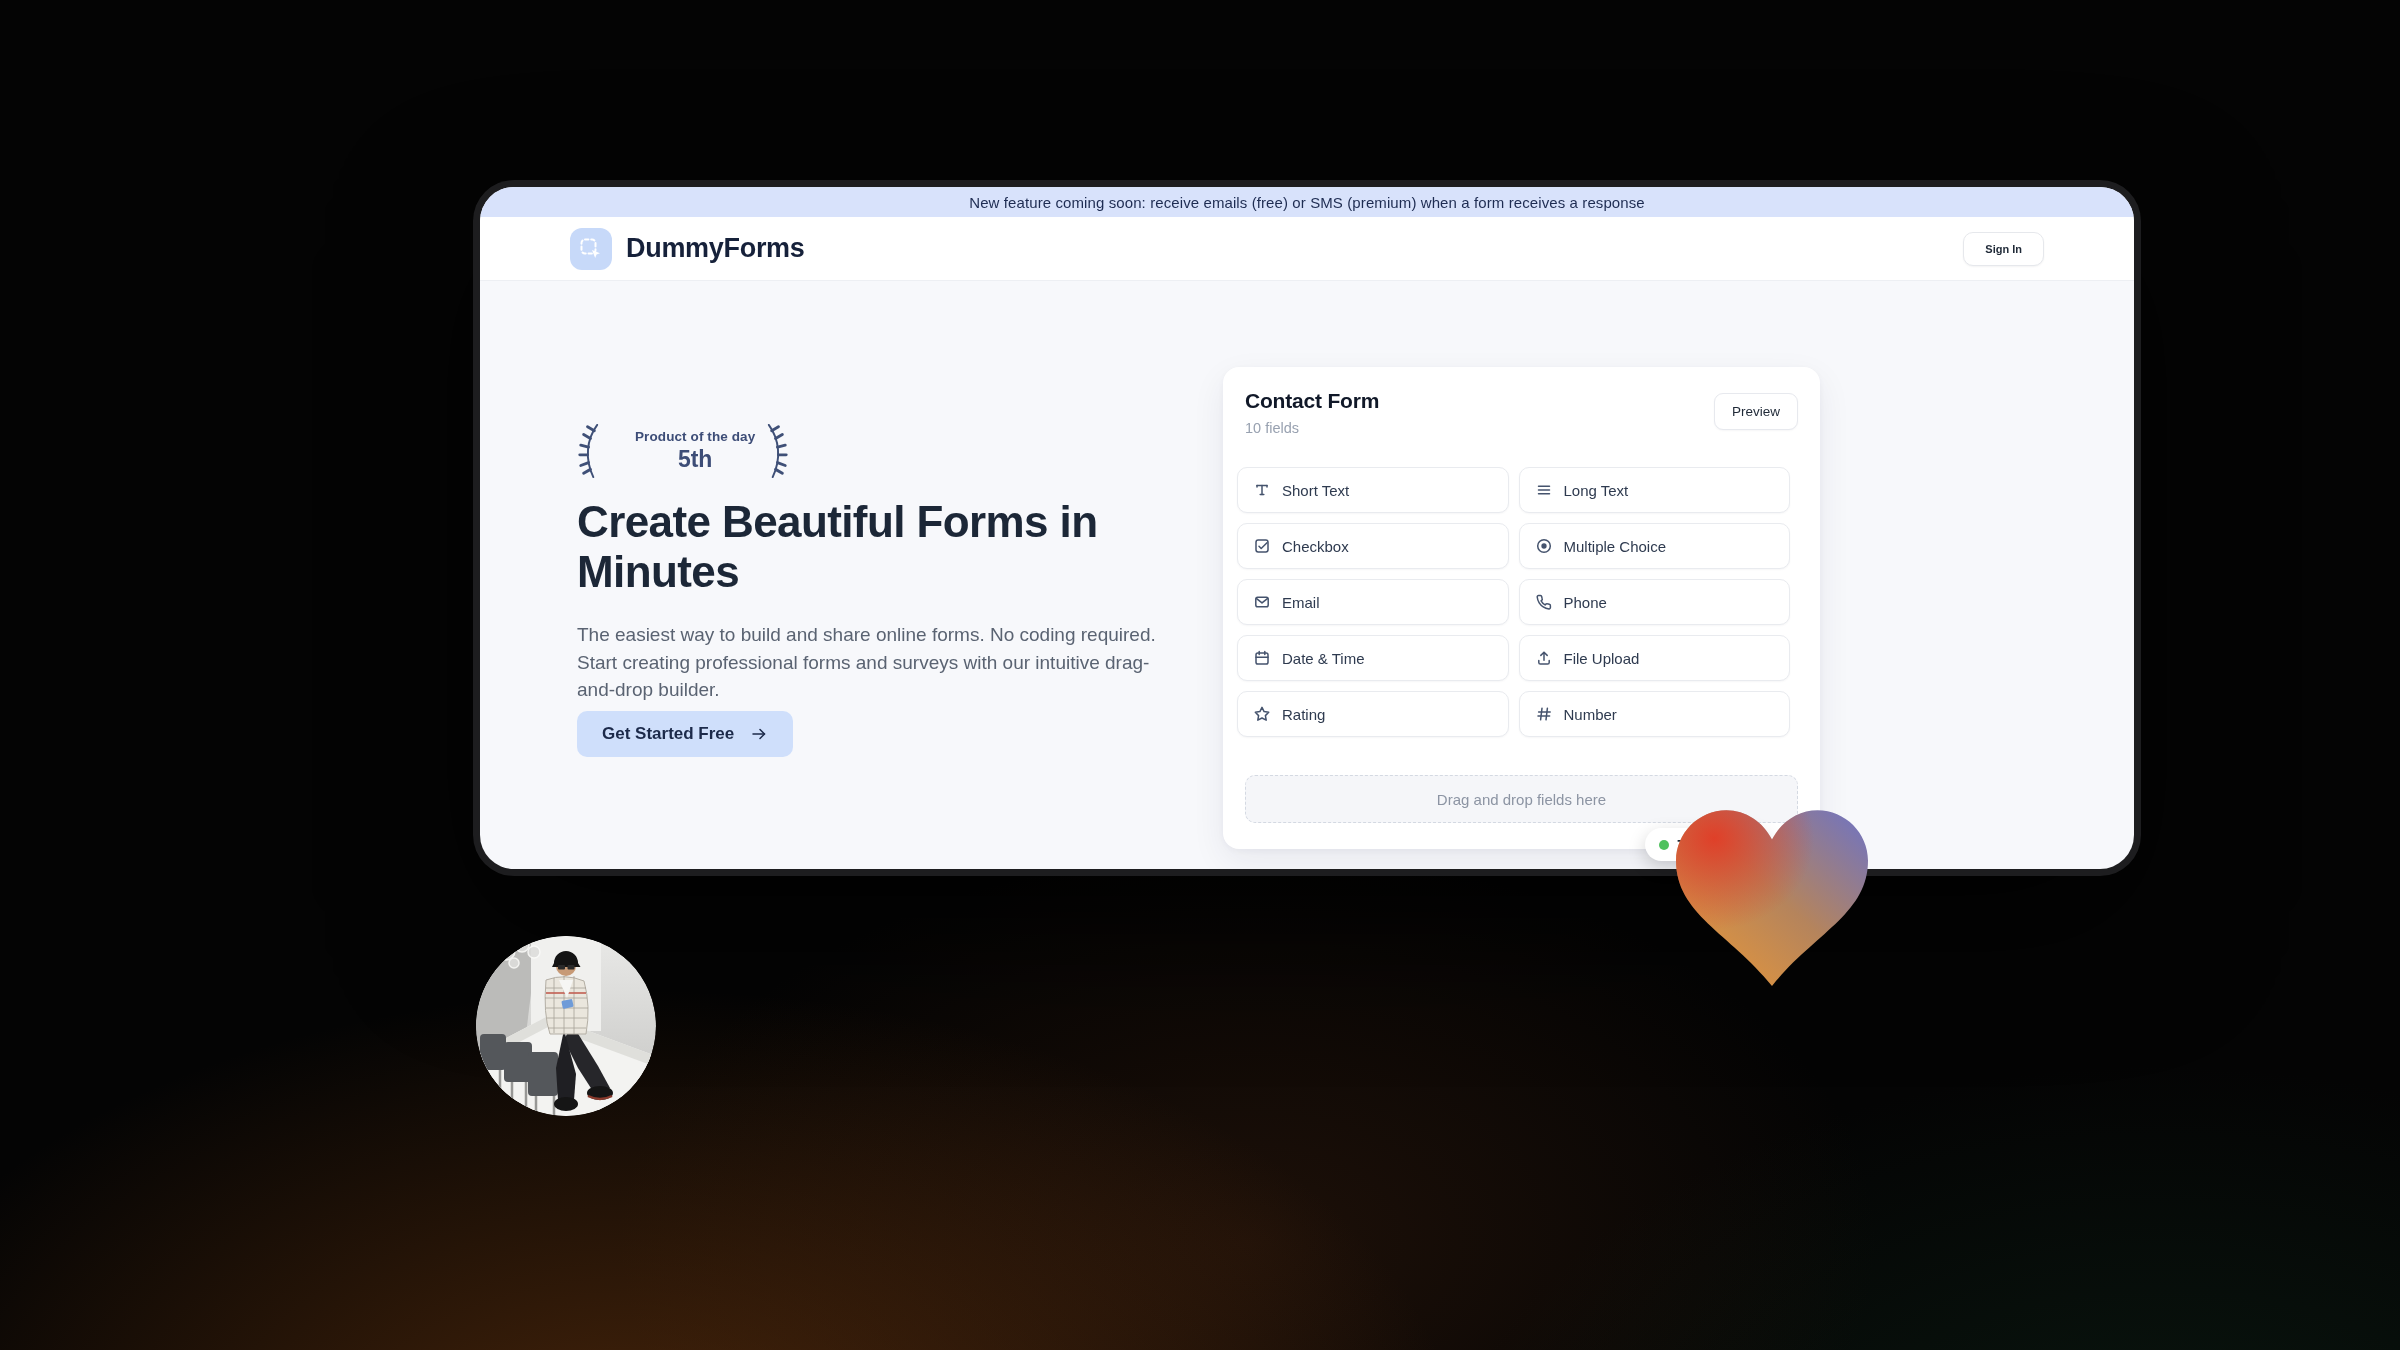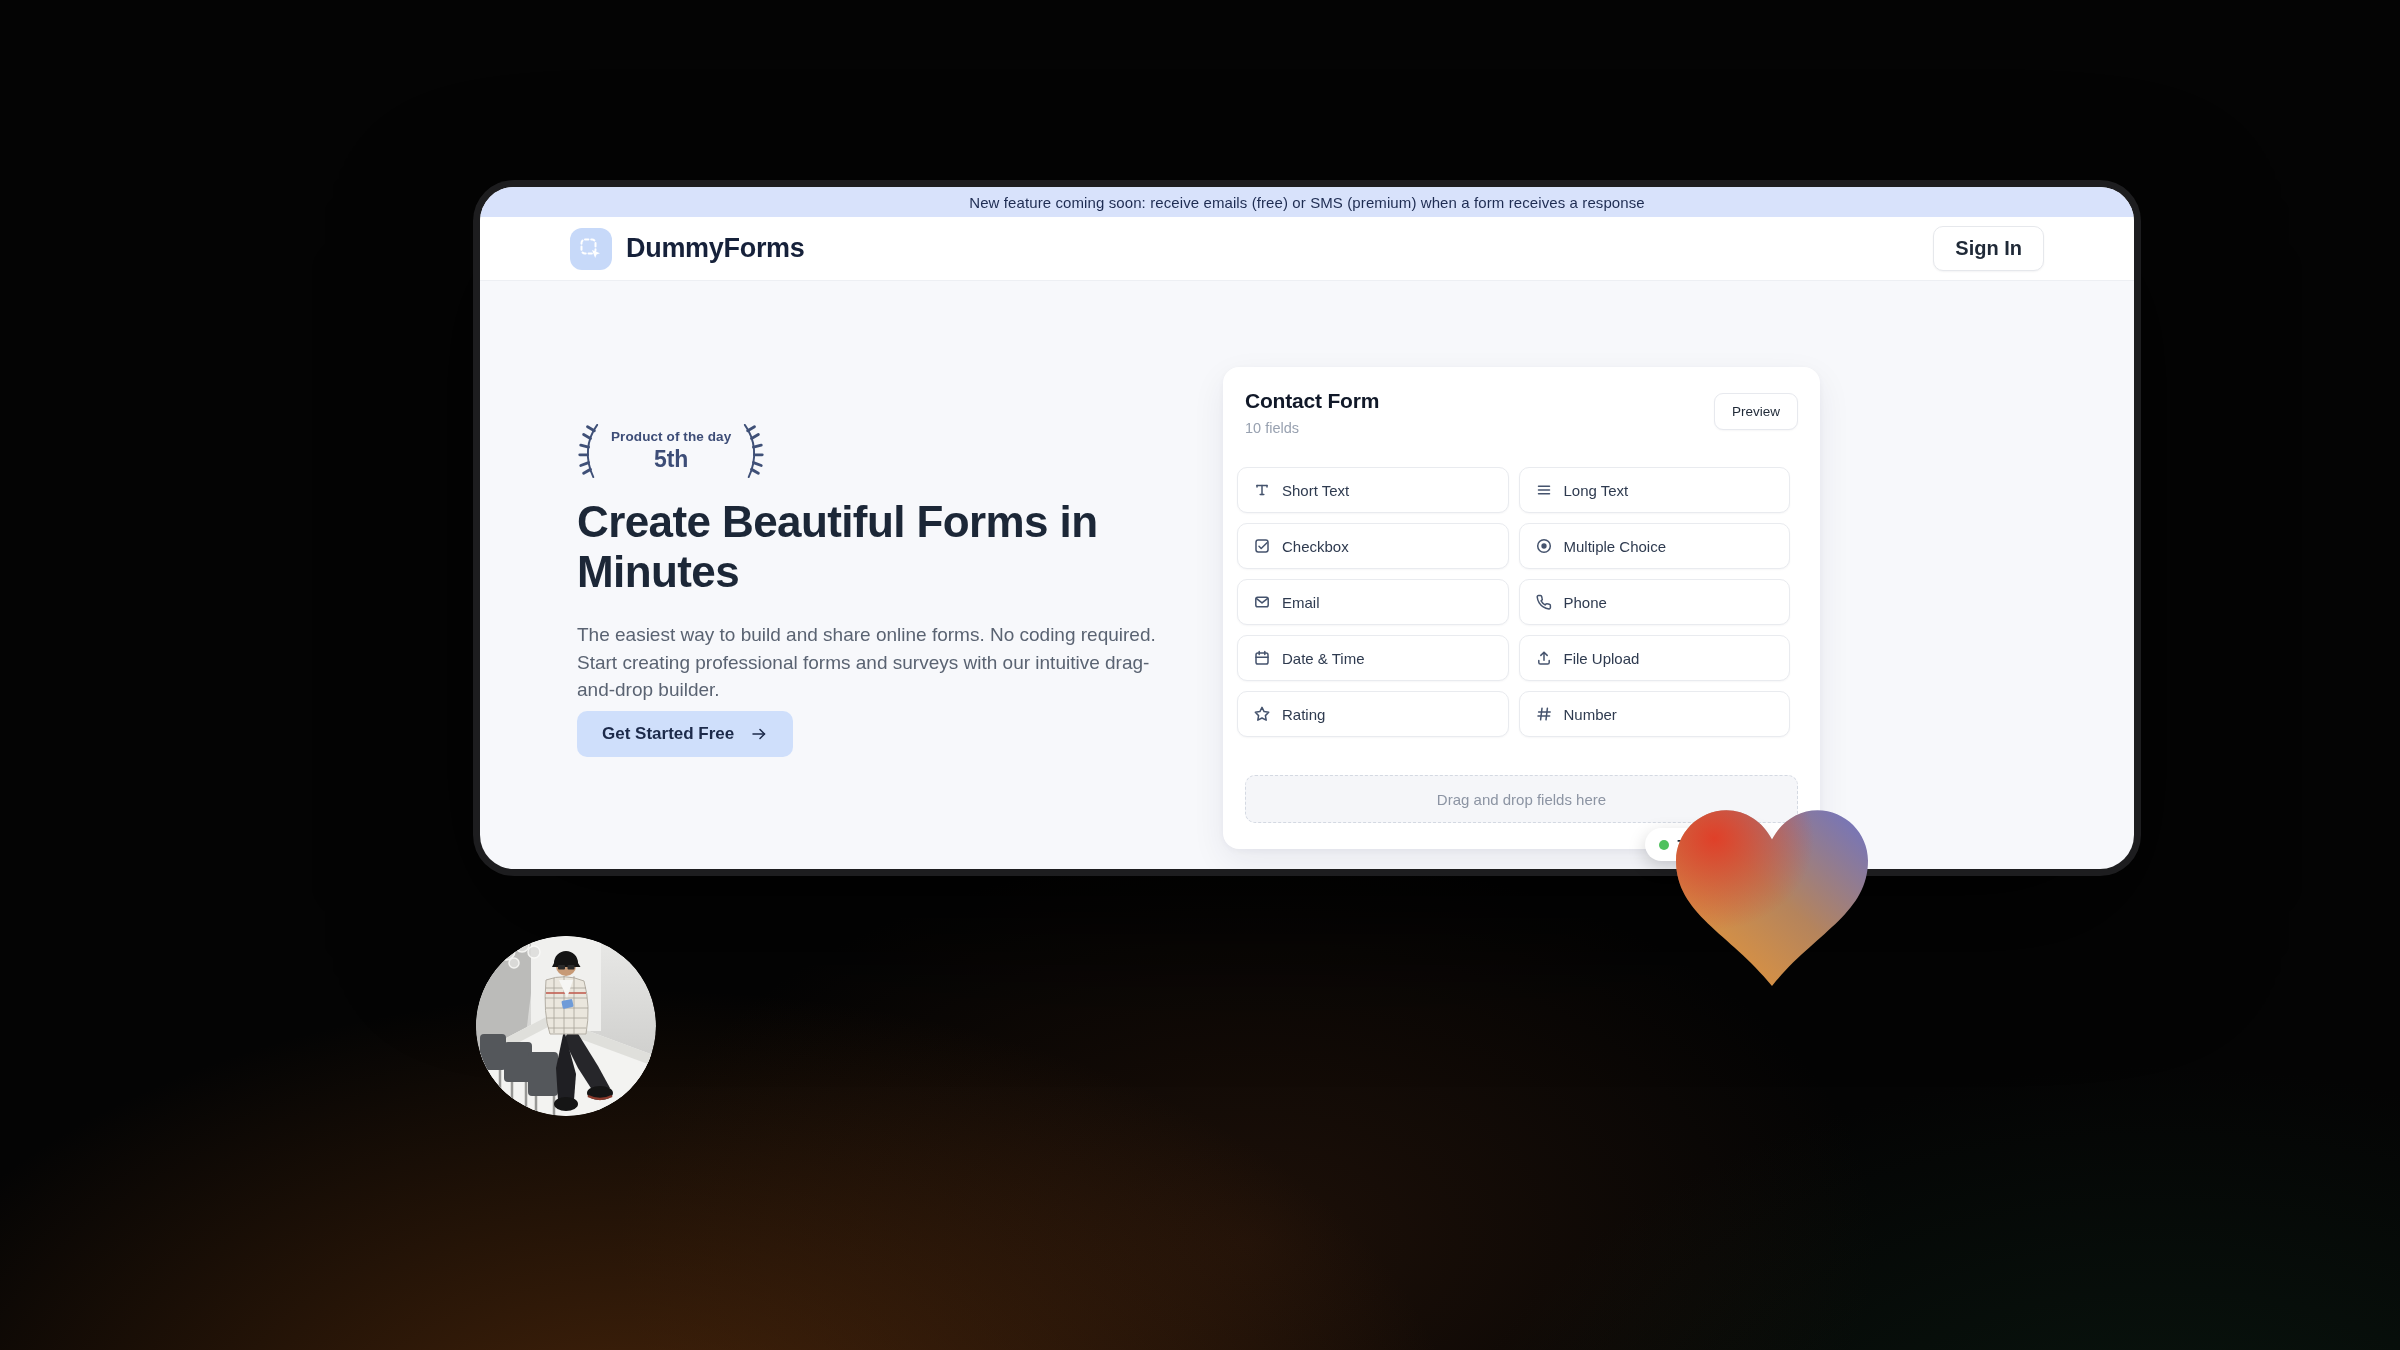--- a/index.html
+++ b/index.html
@@ -33,33 +33,33 @@
   }
   .brand-wrap { display: flex; align-items: center; gap: 14px; cursor: pointer; }
   .logo-sq {
     width: 42px; height: 42px; border-radius: 12px; background: #c7d9f9;
     display: flex; align-items: center; justify-content: center;
   }
   .logo-sq svg { width: 24px; height: 24px; }
   .brand-name { font-size: 27px; font-weight: 700; color: #16213a; letter-spacing: -0.3px; }
   .signin {
     margin-left: auto; background: #fff; border: 1px solid #e6e8ec; border-radius: 10px;
-    padding: 10px 21px; font-size: 20px; font-weight: 600; color: #1f2937;
+    padding: 10px 21px; font-size: 11px; font-weight: 600; color: #1f2937;
     font-family: inherit; cursor: pointer; box-shadow: 0 1px 2px rgba(16,24,40,0.05);
   }
 
   .body-area { position: relative; height: 588px; }
 
   
   .award {
     position: absolute; left: 95px; top: 141px; display: flex; align-items: center; gap: 9px;
     color: #3d4d77;
   }
   .award svg { width: 27px; height: 58px; }
-  .award-text { text-align: center; }
+  .award-text { text-align: center; margin-left: 24px; }
   .award-l1 { font-size: 13.5px; font-weight: 700; letter-spacing: 0.1px; }
   .award-l2 { font-size: 23px; font-weight: 800; margin-top: 2px; }
 
   .headline {
     position: absolute; left: 97px; top: 216px; width: 640px;
     font-size: 44px; line-height: 1.14; font-weight: 700; color: #1c2737; letter-spacing: -0.6px;
   }
   .desc {
     position: absolute; left: 97px; top: 340px; width: 585px;
     font-size: 19px; line-height: 1.46; color: #5a6372;

